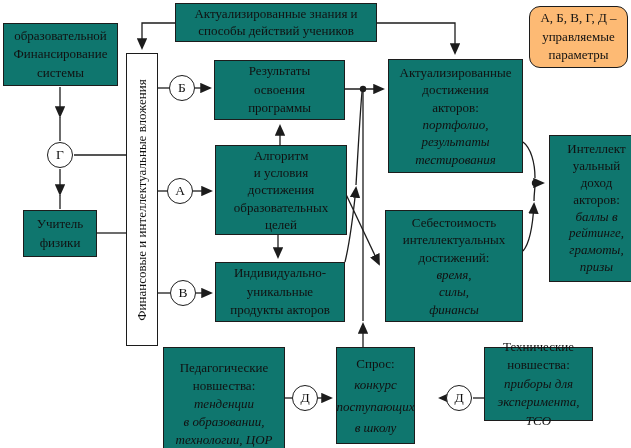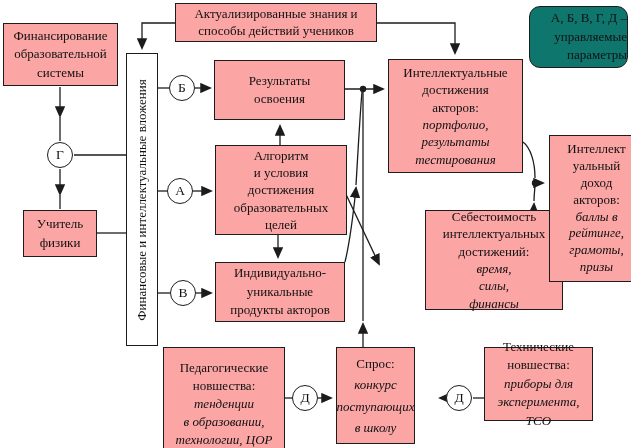--- a/index.html
+++ b/index.html
@@ -1,22 +1,22 @@
 <!DOCTYPE html>
 <html><head>
 <meta charset="utf-8">
 <style>
   html,body{margin:0;padding:0;background:#ffffff;}
   #root{position:relative;width:631px;height:448px;background:#ffffff;overflow:hidden;
         font-family:"Liberation Serif","DejaVu Serif",serif;color:#111;}
   svg.layer{position:absolute;left:0;top:0;z-index:1;}
-  .box{position:absolute;border:1.4px solid #1c1c1c;background:#fca5a5;z-index:2;
+  .box{position:absolute;border:1.4px solid #1c1c1c;background:#0f766e;z-index:2;
        display:flex;flex-direction:column;align-items:center;justify-content:center;
        text-align:center;font-size:13px;line-height:1.38;box-sizing:border-box;}
-  .note{border-radius:11px;background:#0f766e;align-items:flex-end;}
+  .note{border-radius:11px;background:#fdba74;}
   .it{font-style:italic;}
   .circle{position:absolute;width:26px;height:26px;border:1.4px solid #1c1c1c;border-radius:50%;
           background:#ffffff;z-index:3;display:flex;align-items:center;justify-content:center;
           font-size:13.5px;box-sizing:border-box;}
   .vwrap{position:absolute;left:126px;top:53px;width:32px;height:293px;border:1.4px solid #1c1c1c;
          background:#fff;z-index:2;box-sizing:border-box;}
   .vtext{position:absolute;left:50%;top:50%;transform:translate(-50%,-50%) rotate(-90deg);
          white-space:nowrap;font-size:13px;}
 </style>
 </head>
@@ -70,22 +70,22 @@
       <path d="M285 398 H292"></path>
       <path d="M318 398 H331" marker-end="url(#ah)"></path>
       <path d="M484 398 H473"></path>
       <path d="M446 398 H440" marker-end="url(#ah)"></path>
     </g>
     <circle cx="363" cy="89" r="3.2" fill="#1c1c1c"></circle>
     <circle cx="535" cy="183" r="3.2" fill="#1c1c1c"></circle>
   </svg>
 
   <div class="box" style="left:3px;top:23px;width:115px;height:63px;line-height:1.42;">
+    <div>образовательной</div>
     <div>Финансирование</div>
-    <div>образовательной</div>
     <div>системы</div>
   </div>
 
   <div class="box" style="left:175px;top:3px;width:202px;height:39px;line-height:1.3;">
     <div>Актуализированные знания и</div>
     <div>способы действий учеников</div>
   </div>
 
   <div class="box note" style="left:529px;top:6px;width:99px;height:62px;line-height:1.42;">
     <div>А, Б, В, Г, Д –</div>
@@ -98,46 +98,47 @@
   </div>
 
   <div class="box" style="left:23px;top:210px;width:74px;height:47px;line-height:1.4;">
     <div>Учитель</div>
     <div>физики</div>
   </div>
 
   <div class="box" style="left:214px;top:60px;width:131px;height:60px;line-height:1.42;">
     <div>Результаты</div>
     <div>освоения</div>
+    <div>программы</div>
   </div>
 
   <div class="box" style="left:215px;top:145px;width:132px;height:90px;line-height:1.33;">
     <div>Алгоритм</div>
     <div>и условия</div>
     <div>достижения</div>
     <div>образовательных</div>
     <div>целей</div>
   </div>
 
   <div class="box" style="left:215px;top:262px;width:130px;height:60px;line-height:1.42;">
     <div>Индивидуально-</div>
     <div>уникальные</div>
     <div>продукты акторов</div>
   </div>
 
   <div class="box" style="left:388px;top:59px;width:135px;height:114px;line-height:1.34;">
-    <div>Интеллектуальные</div>
+    <div>Актуализированные</div>
     <div>достижения</div>
     <div>акторов:</div>
     <div class="it">портфолио,</div>
     <div class="it">результаты</div>
     <div class="it">тестирования</div>
   </div>
 
-  <div class="box" style="left:385px;top:210px;width:138px;height:100px;line-height:1.33;margin-left:40px;">
+  <div class="box" style="left:385px;top:210px;width:138px;height:112px;line-height:1.33;">
     <div>Себестоимость</div>
     <div>интеллектуальных</div>
     <div>достижений:</div>
     <div class="it">время,</div>
     <div class="it">силы,</div>
     <div class="it">финансы</div>
   </div>
 
   <div class="box" style="left:549px;top:135px;width:95px;height:147px;line-height:1.3;">
     <div>Интеллект</div>

